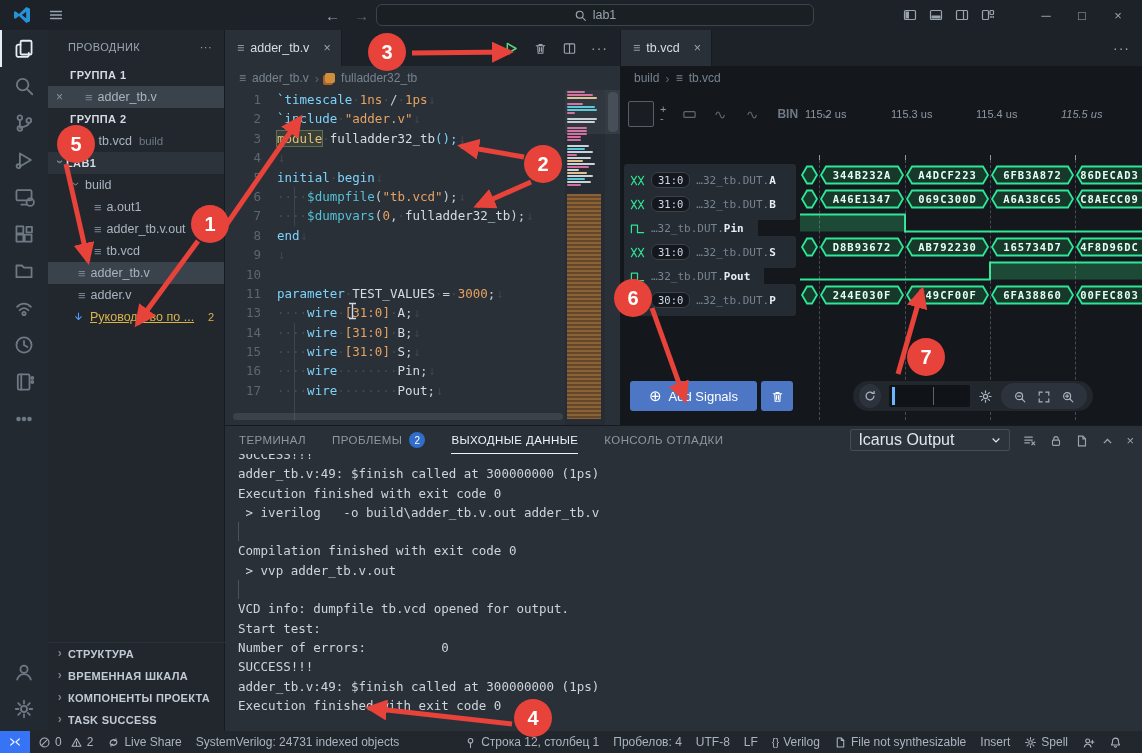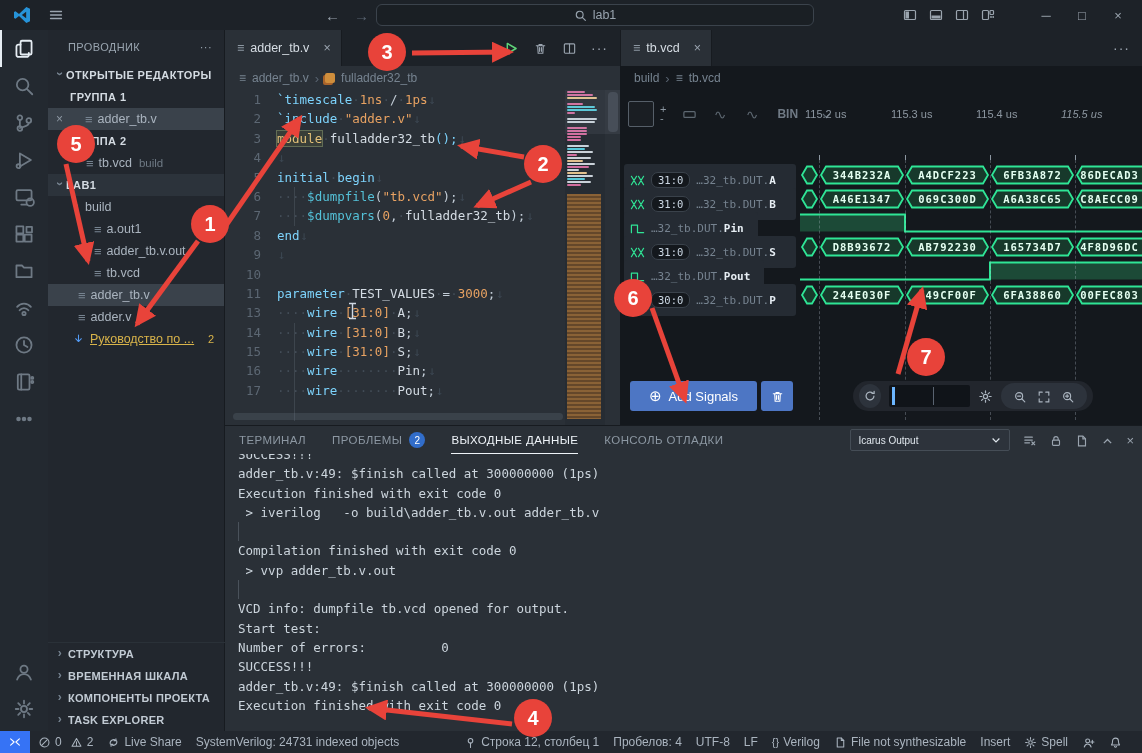--- a/index.html
+++ b/index.html
@@ -98,21 +98,21 @@
 #vp-box .vp-accent{position:absolute;left:3px;top:2px;width:3px;height:18px;background:#6cb6ff}
 #vp-box .vp-div{position:absolute;left:44px;top:2px;width:1px;height:18px;background:#596370}
 #zoom-group{display:flex;align-items:center;gap:10px;background:#2d333c;border-radius:13px;height:26px;padding:0 12px}
 
 #panel{position:absolute;top:425px;left:225px;width:917px;bottom:22px;background:#2a3037;border-top:1px solid #171b20;z-index:2}
 #panel-tabs{height:28px;display:flex;align-items:center;gap:26px;padding-left:14px;font-size:11.5px;letter-spacing:.4px;color:#8c97a2}
 .ptab{display:flex;align-items:center;gap:7px;height:28px}
 .ptab.active{color:#eef3f8;box-shadow:inset 0 -1px 0 #eef3f8}
 .pbadge{background:#316dca;color:#fff;border-radius:50%;width:16px;height:16px;font-size:10px;display:flex;align-items:center;justify-content:center}
 #panel-actions{position:absolute;right:8px;top:3px;display:flex;align-items:center;gap:12px;color:#9aa4af}
-#output-select{width:160px;height:22px;background:#2d333b;border:1px solid #454d56;border-radius:2px;display:flex;align-items:center;justify-content:space-between;padding:0 7px;color:#dfe6ec;font-size:10px}
+#output-select{width:160px;height:22px;background:#2d333b;border:1px solid #454d56;border-radius:2px;display:flex;align-items:center;justify-content:space-between;padding:0 7px;color:#dfe6ec;font-size:16px}
 #terminal-output{position:absolute;top:28px;left:13px;right:4px;bottom:0;overflow:hidden;font-family:"DejaVu Sans Mono",monospace;font-size:12.5px;line-height:19.3px;color:#ccd5dd;white-space:pre}
 #terminal-output .tline{height:19.3px}
 #terminal-output .tline:first-child{margin-top:-9px}
 #terminal-output .tline.guide{border-left:1px solid #4a525b}
 
 #statusbar{position:absolute;bottom:0;left:0;width:1142px;height:22px;background:#22272e;display:flex;align-items:center;font-size:12px;color:#aab4bf;z-index:5}
 .sb-item{display:flex;align-items:center;gap:4px;margin-right:14px;white-space:nowrap}
 .sb-remote{width:30px;height:22px;background:#3673f5;color:#fff;display:flex;align-items:center;justify-content:center;margin-right:8px}
 #sb-right{margin-left:auto;display:flex;align-items:center;padding-right:6px}
 
@@ -258,24 +258,20 @@
       </div>
     </div>
 </div>
 
 <div id="sidebar">
   <div id="sidebar-header">
     <span>ПРОВОДНИК</span>
     <span>···</span>
   </div>
   <div id="explorer-tree">
-      <div class="tree-row section" style="padding-left: 6px;">
-        <span class="chev open">›</span>
-        <span>ОТКРЫТЫЕ РЕДАКТОРЫ</span>
-      </div>
       <div class="tree-row section" style="padding-left: 22px;">
         <span>ГРУППА 1</span>
       </div>
       <div class="tree-row sel" style="padding-left: 8px;">
         <span class="closex">×</span>
         <span style="width: 16px; display: inline-block;"></span>
         <span class="ficon">≡</span>
         <span>adder_tb.v</span>
       </div>
       <div class="tree-row section" style="padding-left: 22px;">
@@ -332,21 +328,21 @@
       <div class="tree-row" style="padding-left: 6px;">
         <span class="chev">›</span>
         <span style="margin-left: 2px;">ВРЕМЕННАЯ ШКАЛА</span>
       </div>
       <div class="tree-row" style="padding-left: 6px;">
         <span class="chev">›</span>
         <span style="margin-left: 2px;">КОМПОНЕНТЫ ПРОЕКТА</span>
       </div>
       <div class="tree-row" style="padding-left: 6px;">
         <span class="chev">›</span>
-        <span style="margin-left: 2px;">TASK EXPLORER</span>
+        <span style="margin-left: 2px;">TASK SUCCESS</span>
       </div>
     </div>
 </div>
 
 <div id="editor-left">
   <div class="tabbar">
     <div class="tab">
       <span class="ficon">≡</span>
       <span>adder_tb.v</span>
       <span class="closex">×</span>

